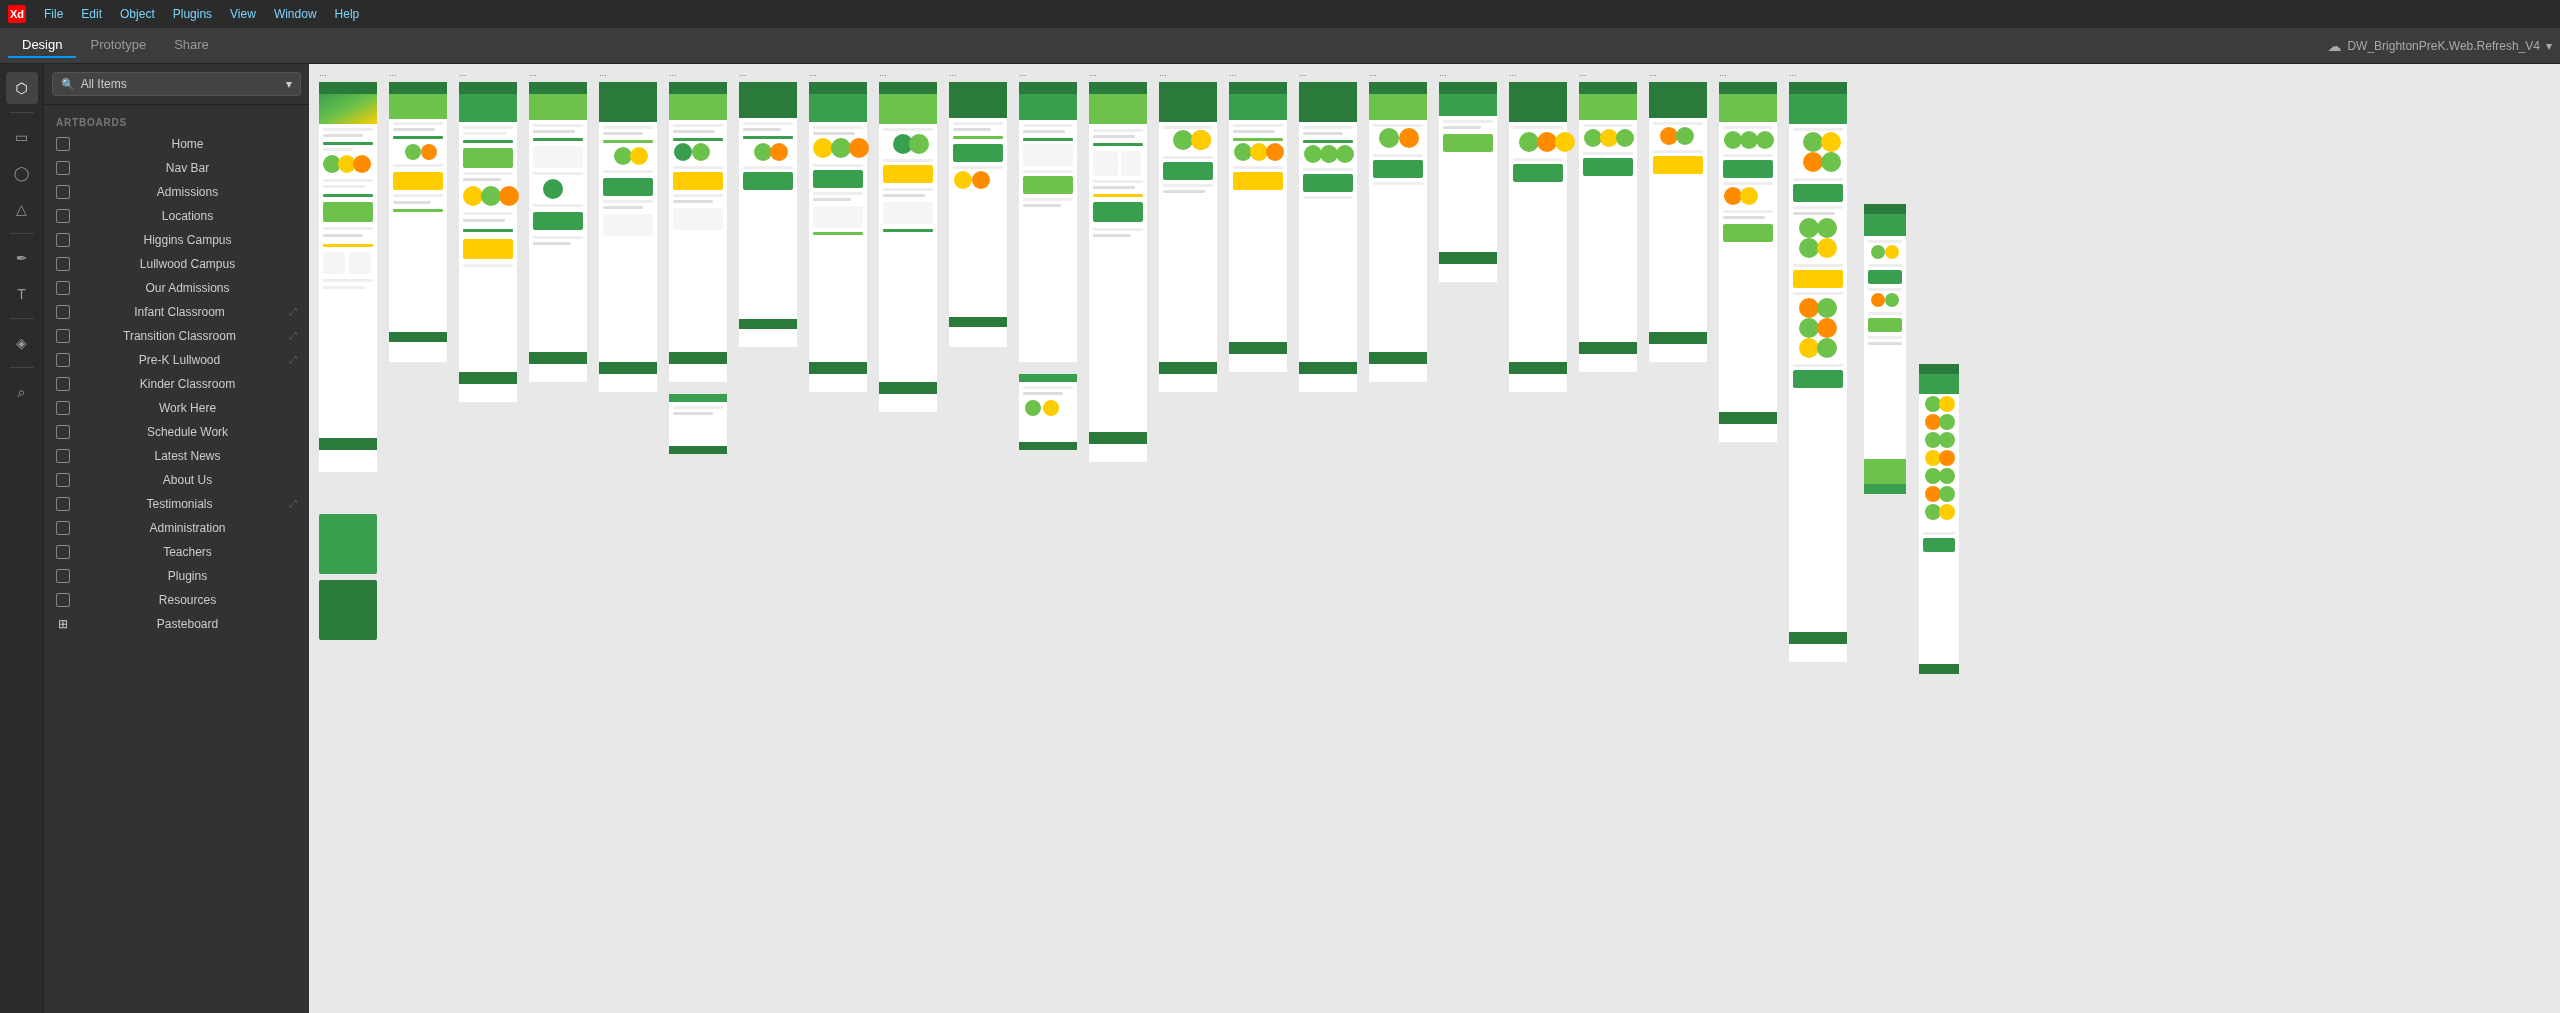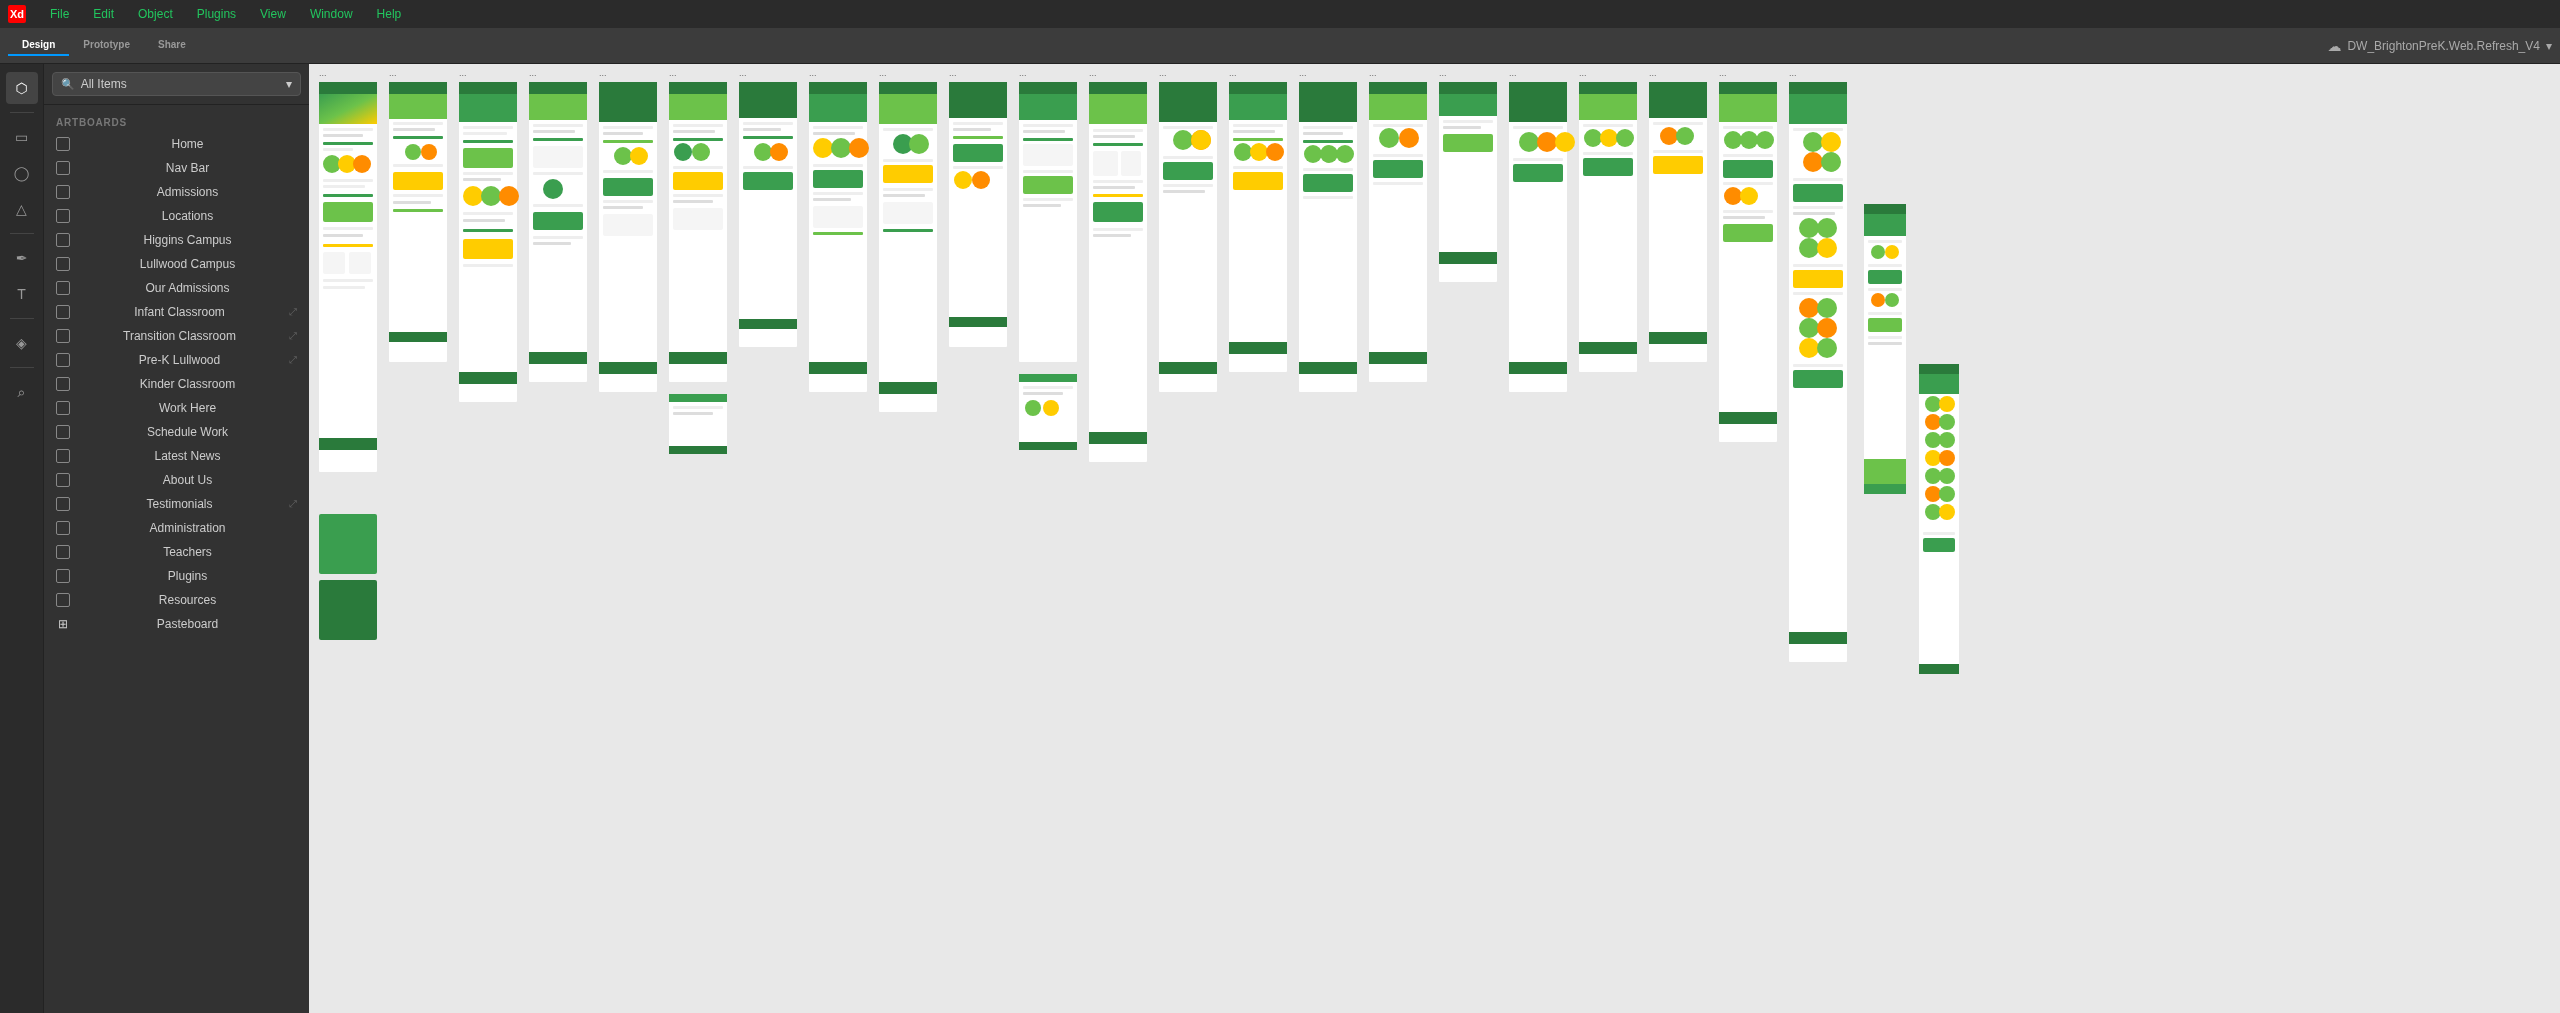--- a/index.html
+++ b/index.html
@@ -1,25 +1,25 @@
 <!DOCTYPE html>
 <html><head>
   <meta charset="utf-8">
   <style>
     * { margin: 0; padding: 0; box-sizing: border-box; }
     body { font-family: -apple-system, BlinkMacSystemFont, 'Segoe UI', sans-serif; background: #e8e8e8; display: flex; flex-direction: column; height: 100vh; overflow: hidden; font-size: 12px; }
 
     
-    .menu-bar { background: #2b2b2b; display: flex; align-items: center; height: 28px; padding: 0 8px; gap: 16px; flex-shrink: 0; }
+    .menu-bar { background: #2b2b2b; display: flex; align-items: center; height: 28px; padding: 0 8px; gap: 10px; flex-shrink: 0; }
     .menu-bar .app-icon { width: 18px; height: 18px; background: #ff0000; border-radius: 2px; display: flex; align-items: center; justify-content: center; color: white; font-size: 11px; font-weight: bold; margin-right: 4px; }
-    .menu-item { color: #22c55e; font-size: 12px; cursor: pointer; padding: 2px 4px; }
+    .menu-item { color: #7dd3fc; font-size: 12px; cursor: pointer; padding: 2px 4px; }
 
     
     .tab-bar { background: #3c3c3c; display: flex; align-items: center; height: 36px; padding: 0 8px; border-bottom: 1px solid #222; flex-shrink: 0; }
-    .tab { color: #999; font-size: 10px; padding: 4px 14px; cursor: pointer; border-bottom: 2px solid transparent; font-weight: bold; }
+    .tab { color: #999; font-size: 13px; padding: 4px 14px; cursor: pointer; border-bottom: 2px solid transparent; }
     .tab.active { color: white; border-bottom: 2px solid #0099ff; }
     .cloud-info { margin-left: auto; display: flex; align-items: center; gap: 6px; color: #aaa; font-size: 12px; }
     .cloud-icon { font-size: 14px; }
 
     
     .main { display: flex; flex: 1; overflow: hidden; }
 
     
     .sidebar { width: 265px; background: #323232; display: flex; flex-direction: column; flex-shrink: 0; overflow: hidden; }
     .search-bar { padding: 8px; border-bottom: 1px solid #222; }

